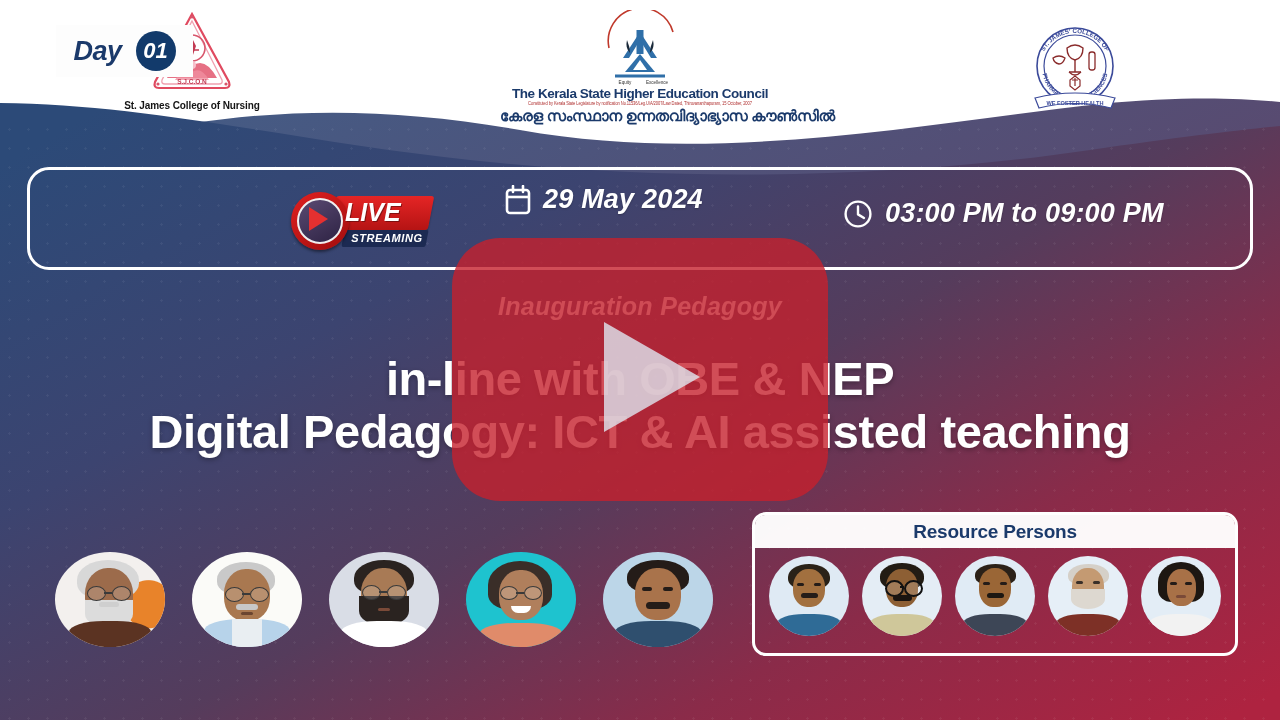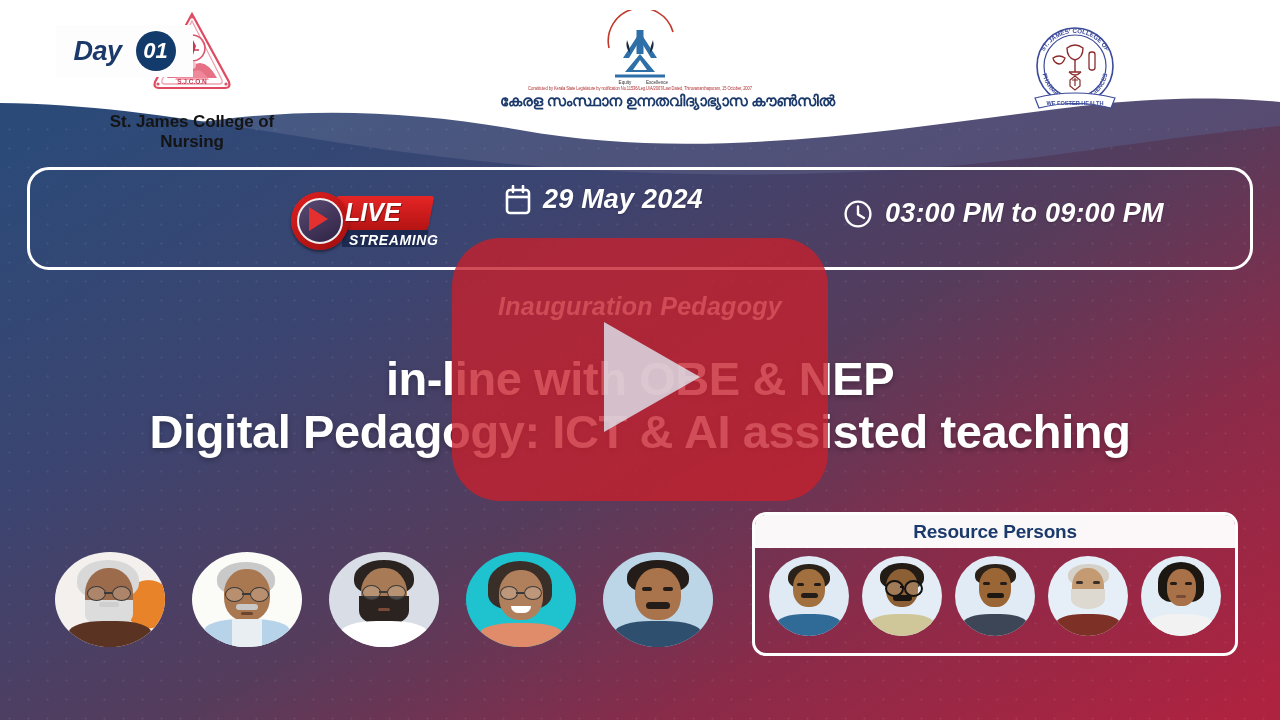--- a/index.html
+++ b/index.html
@@ -48,24 +48,24 @@
   }
   .logo-block {
     position: absolute;
     text-align: center;
   }
   .logo-nursing { left: 92px; top: 8px; width: 200px; }
   .logo-kshec   { left: 500px; top: 10px; width: 280px; }
   .logo-pharma  { left: 1000px; top: 14px; width: 150px; }
 
   .logo-nursing-caption {
-    font-size: 17px;
+    font-size: 10px;
     font-weight: bold;
     color: #141414;
-    margin-top: 16px;
+    margin-top: 4px;
     letter-spacing: -0.1px;
   }
   .kshec-title {
     font-size: 13.5px;
     font-weight: bold;
     color: #1b3a6b;
     letter-spacing: -0.45px;
     white-space: nowrap;
   }
   .kshec-sub {
@@ -188,21 +188,21 @@
     width: 84px; height: 17px;
     background: #1c2a52;
     transform: skewX(-11deg);
     border-radius: 2px;
   }
   .live-stream-word {
     position: absolute;
     left: 62px; top: 46px;
     width: 76px;
     text-align: center;
-    font-size: 14px;
+    font-size: 11px;
     font-weight: bold;
     font-style: italic;
     color: #ffffff;
     letter-spacing: 0.6px;
   }
 
   .info-item {
     position: absolute;
     display: flex;
     align-items: center;
@@ -410,20 +410,21 @@
         <path d="M55 20 L55 44" stroke="#2f6fa8" stroke-width="7"></path>
         <path d="M55 22 L38 48 L44 48 L55 30 L66 48 L72 48 Z" fill="#2f6fa8"></path>
         <path d="M42 30 Q45 37 45 43 Q40 38 42 30 Z" fill="#1b2a3a"></path>
         <path d="M68 30 Q65 37 65 43 Q70 38 68 30 Z" fill="#1b2a3a"></path>
         <path d="M55 44 L40 62 L70 62 Z" fill="#2f6fa8"></path>
         <path d="M55 50 L48 60 L62 60 Z" fill="#ffffff"></path>
         <path d="M30 66 L80 66" stroke="#2f6fa8" stroke-width="3"></path>
         <text x="40" y="74" font-size="4.6" fill="#333" text-anchor="middle" font-family="Liberation Sans, sans-serif">Equity</text>
         <text x="72" y="74" font-size="4.6" fill="#333" text-anchor="middle" font-family="Liberation Sans, sans-serif">Excellence</text>
       </svg>
+      <div class="kshec-title">The Kerala State Higher Education Council</div>
       <div class="kshec-sub">Constituted by Kerala State Legislature by notification No.11536/Leg.U/A/2007/Law Dated, Thiruvananthapuram, 15 October, 2007</div>
       <div class="kshec-mal">കേരള സംസ്ഥാന ഉന്നതവിദ്യാഭ്യാസ കൗൺസിൽ</div>
     </div>
 
     <div class="logo-block logo-pharma">
       <svg width="104" height="104" viewBox="0 0 104 104" style="display:block;margin:0 auto;">
         <defs>
           <path id="arcTop" d="M 17 54 A 35 35 0 0 1 87 54"></path>
           <path id="arcBot" d="M 19 54 A 33 33 0 0 0 85 54"></path>
         </defs>

